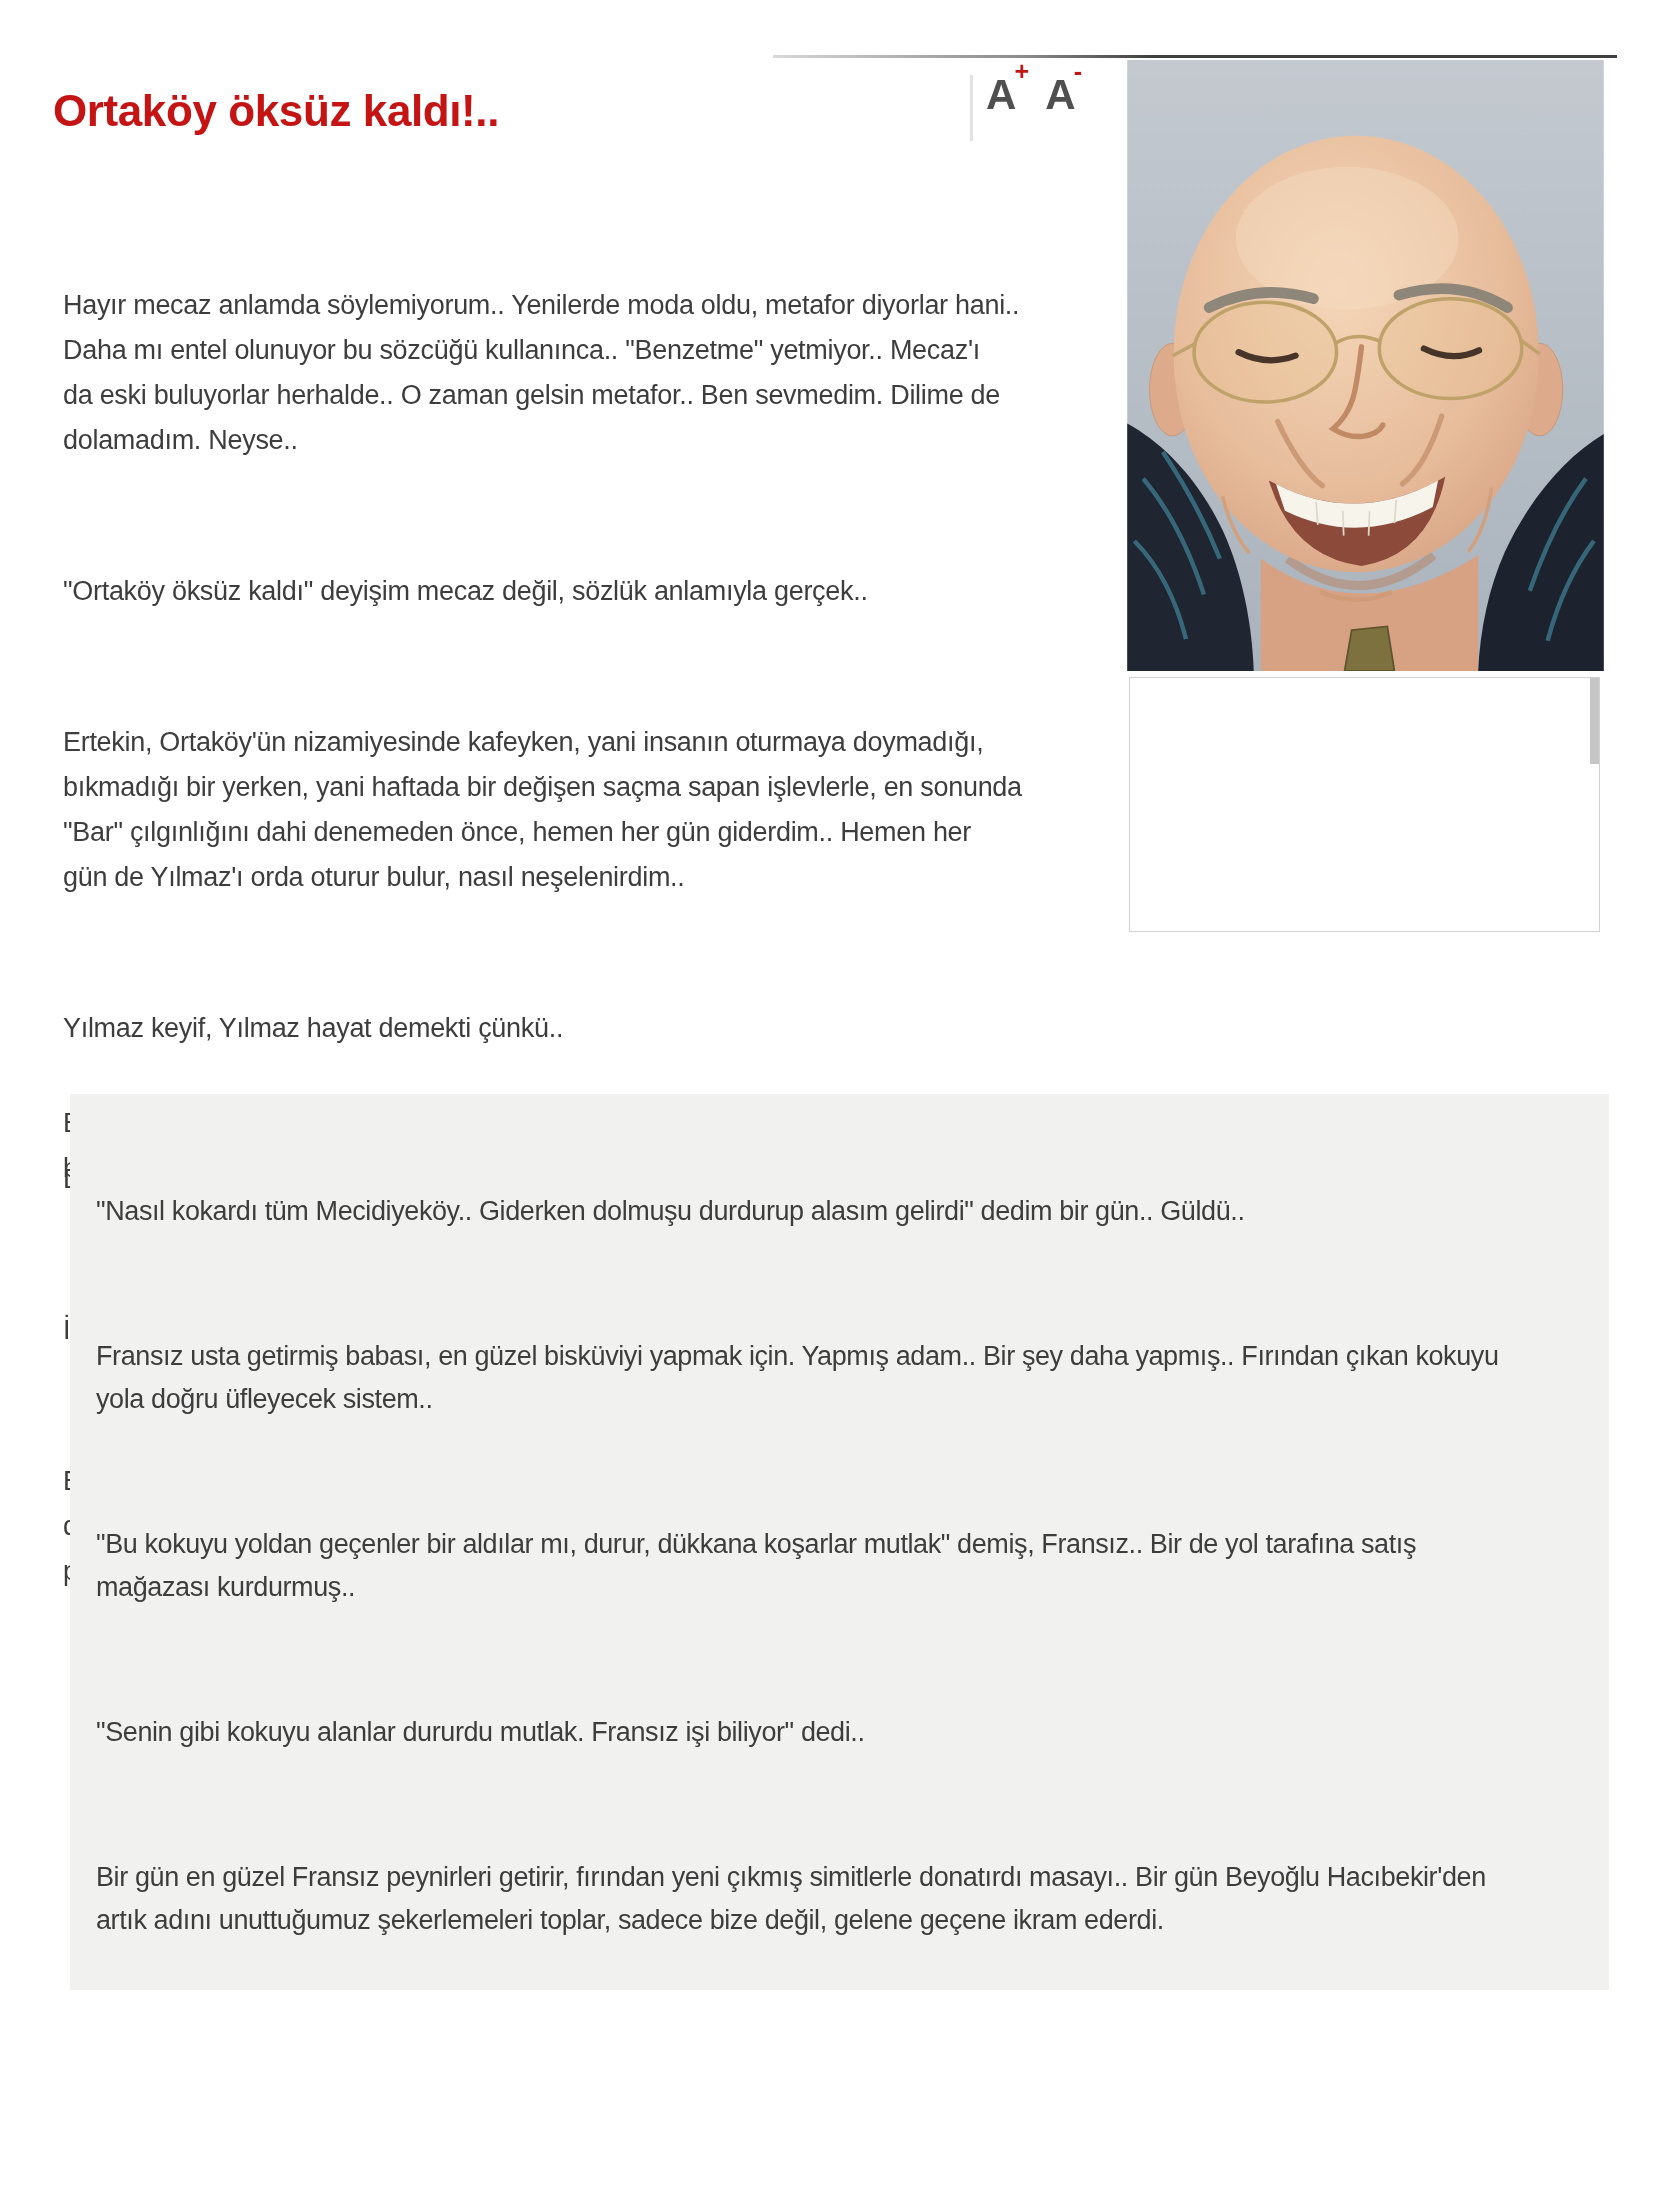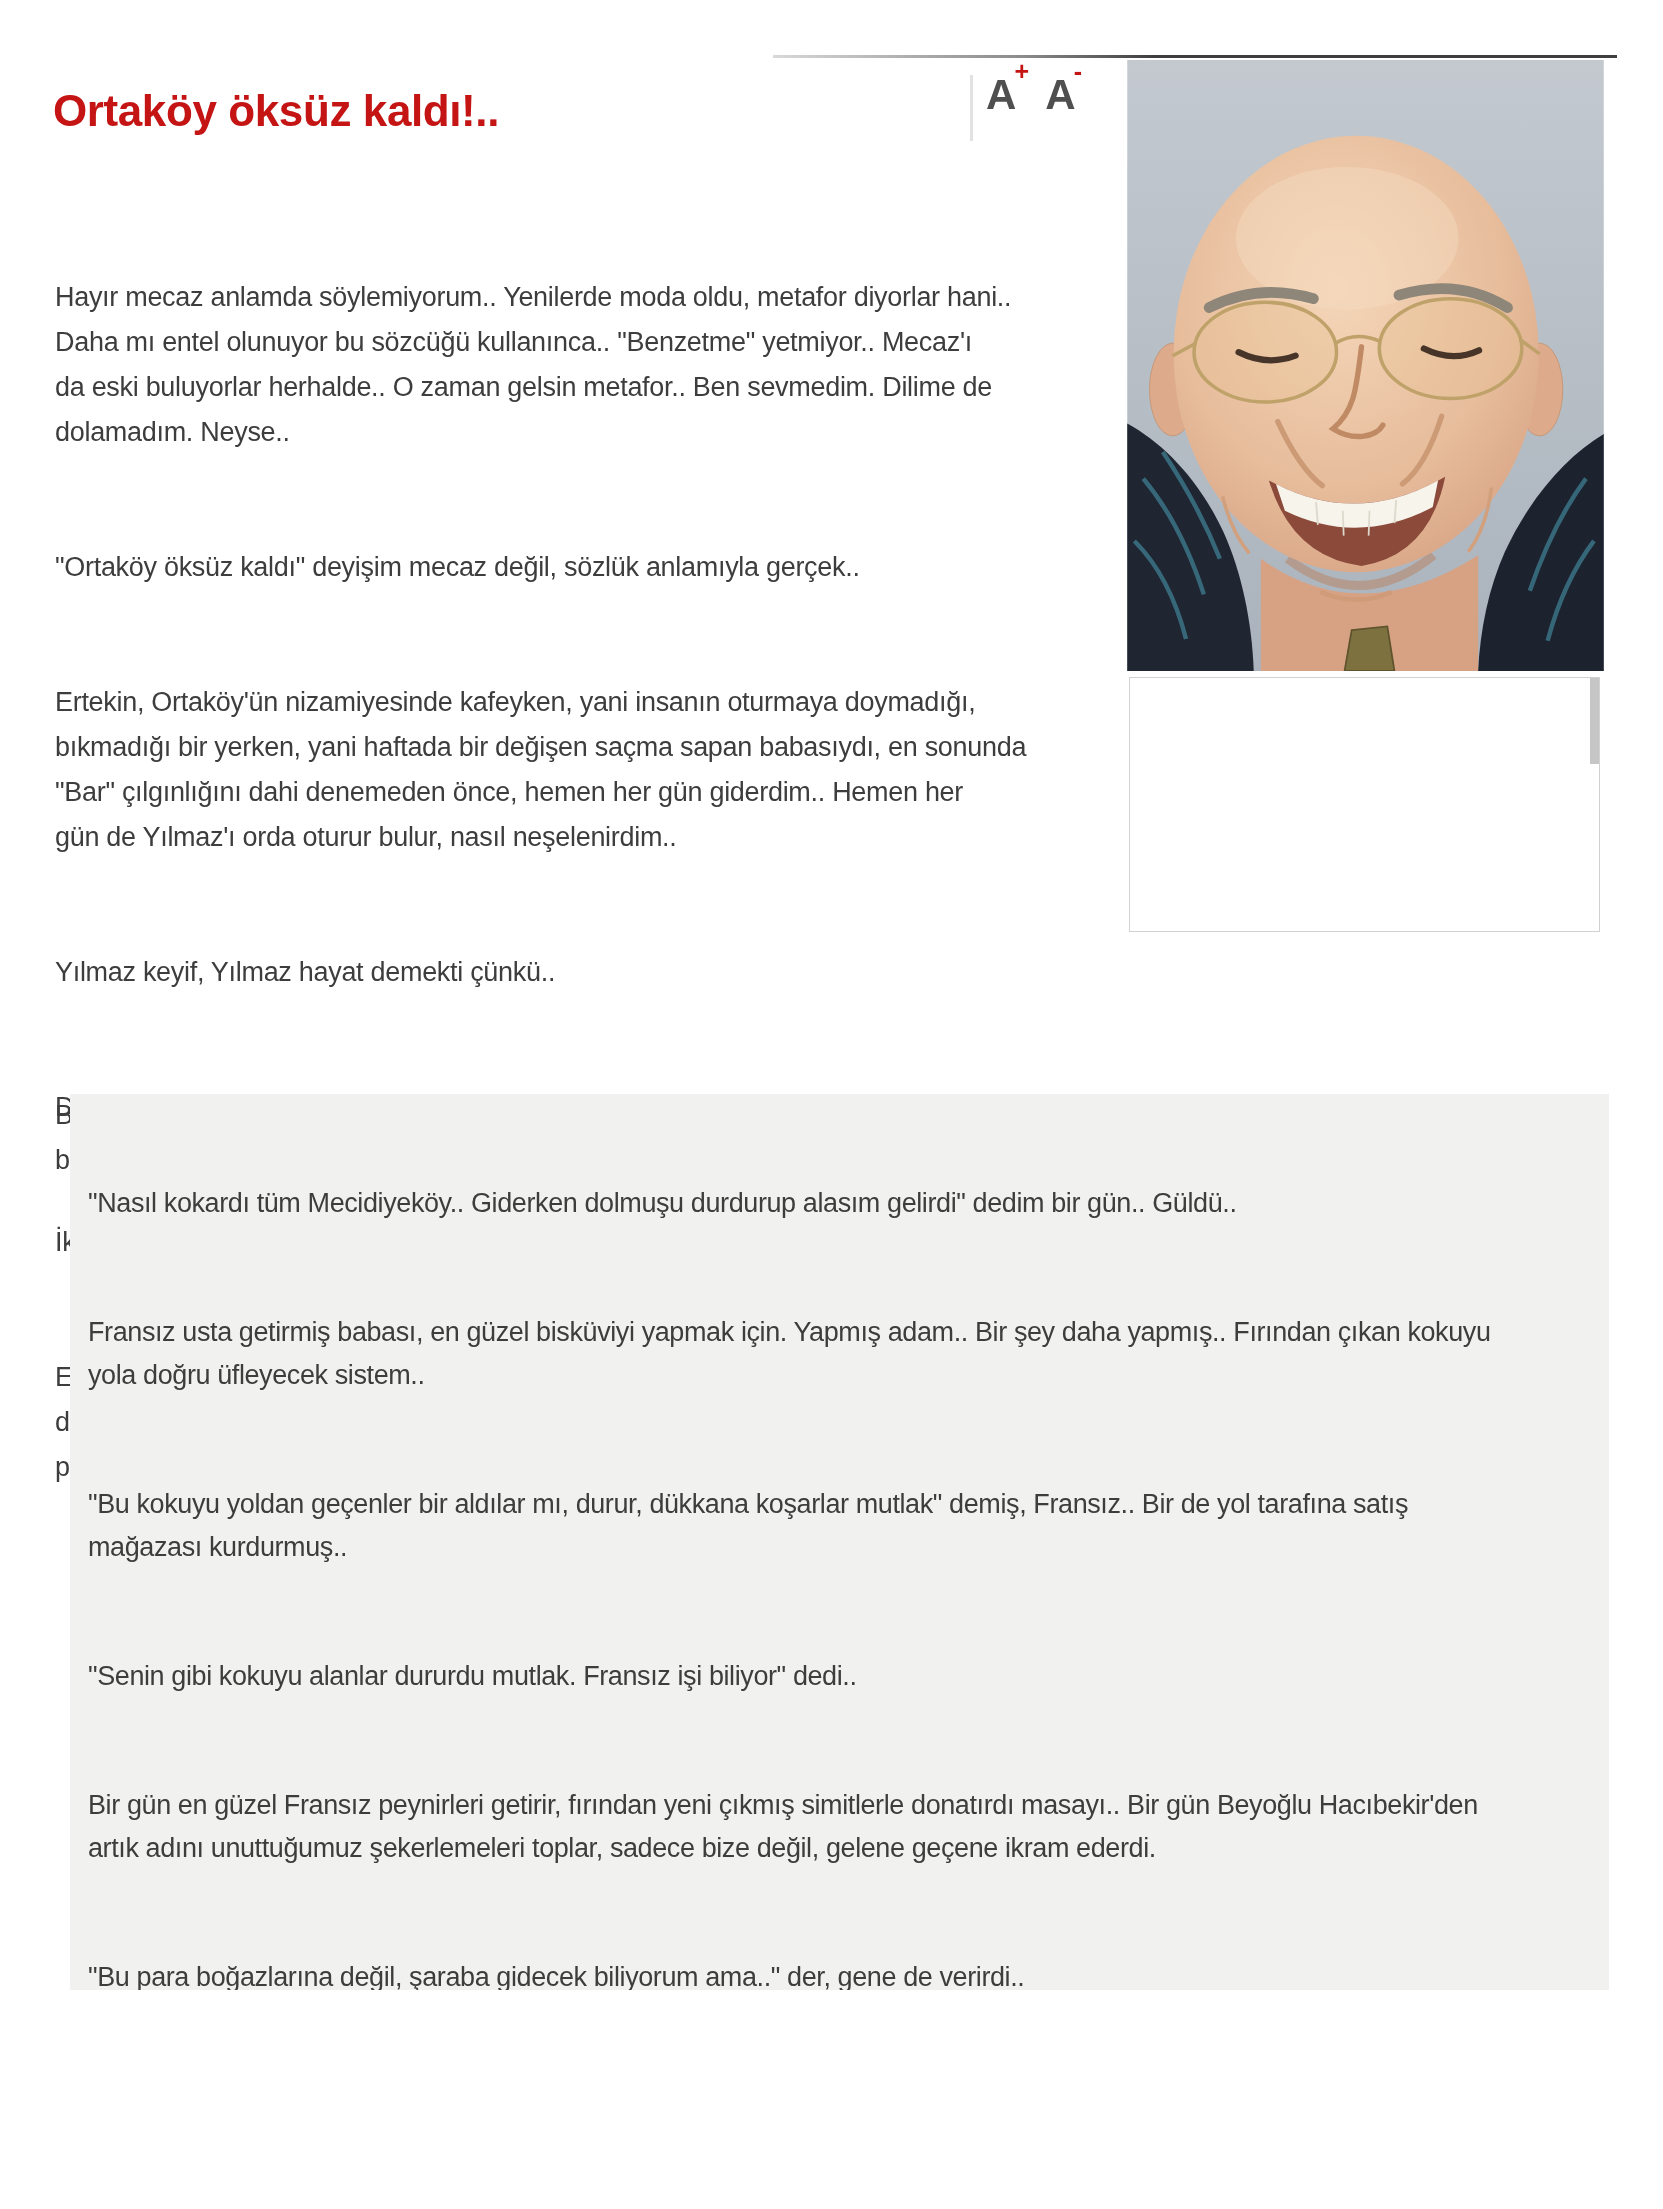--- a/index.html
+++ b/index.html
@@ -30,21 +30,21 @@
   .photo svg{display:block;}
   .ad-box{
     position:absolute;left:1129px;top:677px;width:471px;height:255px;
     background:#ffffff;border:1.8px solid var(--box-border);box-sizing:border-box;
   }
   .ad-box .scroll-chip{position:absolute;right:0;top:0;width:9px;height:86px;background:#c6c6c6;}
   .text-block{position:absolute;font-size:27px;line-height:45px;color:var(--body-text);
     letter-spacing:-0.3px;white-space:pre;}
   .narrow{left:55px;top:185px;}
   .wide{left:55px;top:1003px;}
-  .para{margin:0;}
+  .para{margin:8px;}
   .para.bold{font-weight:700;color:var(--bold-text);}
   .gray-section{
     position:absolute;left:70px;top:1094px;width:1539px;height:1073px;
     background:var(--section-bg);
   }
   .gray-section .inner{
     padding:1.8px 0 0 18px;font-size:27px;line-height:43px;color:var(--body-text);
     letter-spacing:-0.4px;white-space:pre;
   }
 </style>
@@ -127,21 +127,21 @@
     <div class="scroll-chip"></div>
   </div>
 
   <div class="text-block narrow">
     <p class="para">Hayır mecaz anlamda söylemiyorum.. Yenilerde moda oldu, metafor diyorlar hani..
 Daha mı entel olunuyor bu sözcüğü kullanınca.. "Benzetme" yetmiyor.. Mecaz'ı
 da eski buluyorlar herhalde.. O zaman gelsin metafor.. Ben sevmedim. Dilime de
 dolamadım. Neyse..</p>
     <p class="para">"Ortaköy öksüz kaldı" deyişim mecaz değil, sözlük anlamıyla gerçek..</p>
     <p class="para">Ertekin, Ortaköy'ün nizamiyesinde kafeyken, yani insanın oturmaya doymadığı,
-bıkmadığı bir yerken, yani haftada bir değişen saçma sapan babasıydı, en sonunda
+bıkmadığı bir yerken, yani haftada bir değişen saçma sapan işlevlerle, en sonunda
 "Bar" çılgınlığını dahi denemeden önce, hemen her gün giderdim.. Hemen her
 gün de Yılmaz'ı orda oturur bulur, nasıl neşelenirdim..</p>
     <p class="para">Yılmaz keyif, Yılmaz hayat demekti çünkü..</p>
     <p class="para">Doyulmaz bir sohbeti vardı bir defa..</p>
     <p class="para">İkincisi..</p>
     <p class="para">Eli boş gelmezdi hiç.. Önce keyif.. Müthiş bir arşivi vardı, 40 yıllık radyo kayıtları
 dahil.. Bir gün bakardım, bir CD.. Zeki Müren'in Ankara Radyosu'nda yaptığı
 programlar.. Sunucu Zeki, söyleyen Zeki..</p>
   </div>
 

